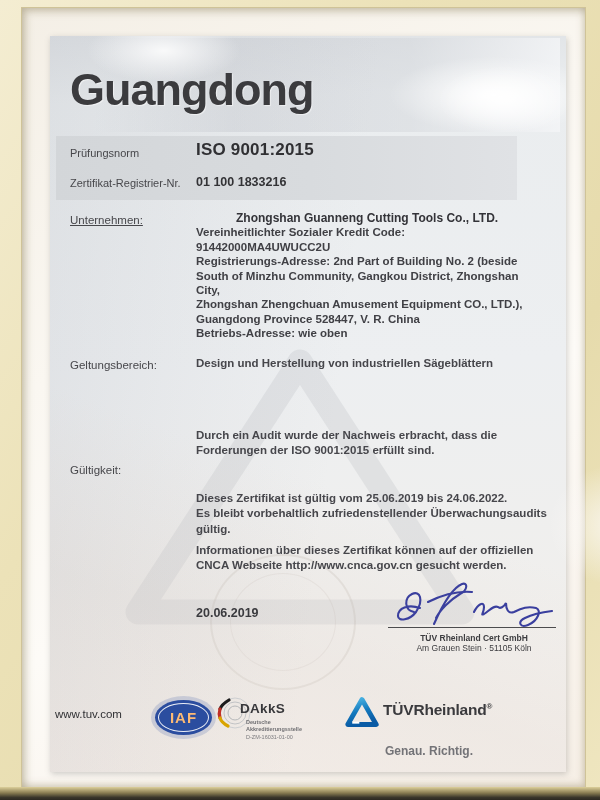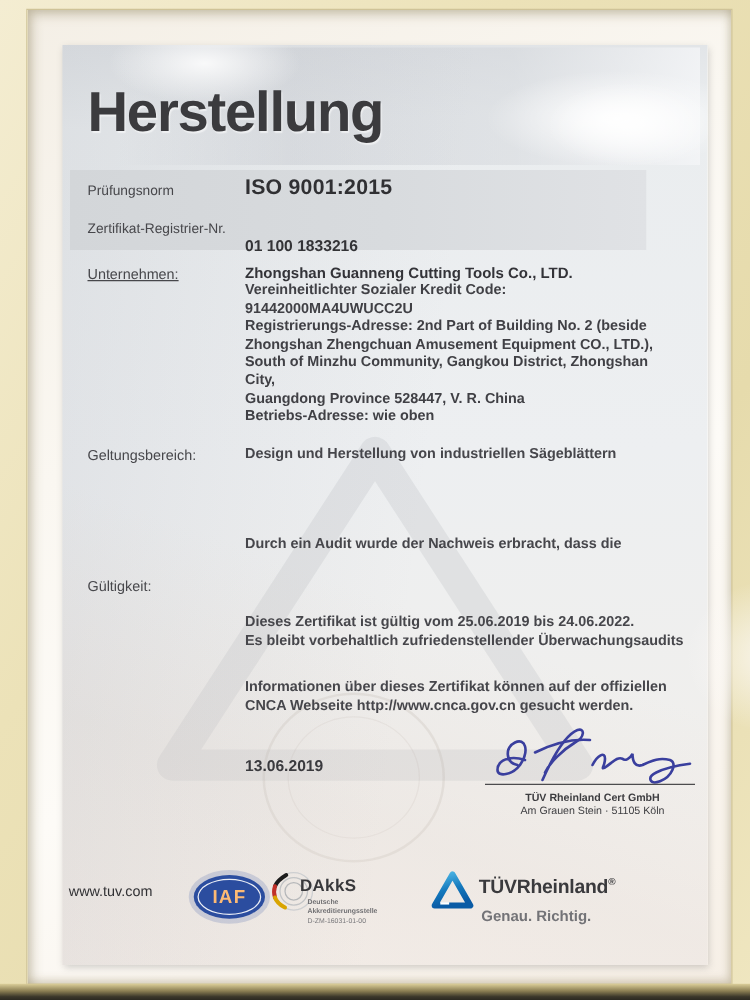--- a/index.html
+++ b/index.html
@@ -30,21 +30,21 @@
   .content{position:absolute;inset:0;}
   .abs{position:absolute;}
   .title{left:70px;top:64px;font-size:45px;font-weight:700;letter-spacing:-1px;color:#3b3b3e;
     text-shadow:1px 1px 1px rgba(255,255,255,.55);}
   .band{left:56px;top:136px;width:461px;height:64px;
     background:linear-gradient(90deg,#d3d6d9 0%,#d8dbde 55%,#e0e2e5 100%);}
   .lbl{font-size:11px;font-weight:400;color:#47474b;}
   .val-lg{font-size:17px;font-weight:700;color:#303033;letter-spacing:.2px;}
   .val-md{font-size:12.5px;font-weight:700;color:#333336;}
   .block{font-size:11.5px;line-height:14.4px;font-weight:700;color:#404045;}
-  .block .first{font-size:12px;color:#333338;}
+  .block .first{font-size:12px;color:#333338;margin-left:40px;}
   .para{font-size:11.5px;line-height:15.4px;font-weight:700;color:#46464b;}
   .date{font-size:12.5px;font-weight:700;color:#3a3a3e;}
   .sigline{width:168px;height:1px;background:#4c4c4e;}
   .issuer{width:176px;text-align:center;font-size:8.5px;font-weight:700;color:#3d3d40;line-height:10px;}
   .website{font-size:11.5px;font-weight:400;color:#313134;}
   .iaf{left:155px;top:700px;width:57px;height:35px;border-radius:50%;background:#2b4d9f;
     box-shadow:0 0 0 4px rgba(43,77,159,.18);display:flex;align-items:center;justify-content:center;}
   .iaf-ring{position:absolute;inset:3px;border:1.5px solid rgba(255,255,255,.9);border-radius:50%;}
   .iaf-txt{font-size:15px;font-weight:700;color:#fdba74;letter-spacing:1px;position:relative;}
   .dakks-name{font-size:13.5px;font-weight:700;color:#38383b;letter-spacing:.3px;}
@@ -70,58 +70,60 @@
     <svg class="abs" style="left:60px;top:300px;" width="380" height="300" viewBox="0 0 380 300">
       <path d="M190,26 L352,276 L28,276 Z" fill="none" stroke="rgba(156,161,169,0.17)" stroke-width="25" stroke-linejoin="round"></path>
     </svg>
     <div class="seal">
       <div class="seal-inner"></div>
     </div>
     <div class="paper-overlays"></div>
   </div>
 
   <div class="content">
-    <div class="abs title">Herstellung</div>
+    <div class="abs title">Guangdong</div>
 
     <div class="abs band"></div>
     <div class="abs lbl" style="left:70px;top:147px;">Prüfungsnorm</div>
     <div class="abs val-lg" style="left:196px;top:140px;">ISO 9001:2015</div>
     <div class="abs lbl" style="left:70px;top:177px;">Zertifikat-Registrier-Nr.</div>
-    <div class="abs val-md" style="left:196px;top:175px;margin-top:15px;">01 100 1833216</div>
+    <div class="abs val-md" style="left:196px;top:175px;">01 100 1833216</div>
 
     <div class="abs lbl" style="left:70px;top:214px;font-size:11.5px;text-decoration:underline;">Unternehmen:</div>
     <div class="abs block" style="left:196px;top:211px;width:340px;">
       <div class="first">Zhongshan Guanneng Cutting Tools Co., LTD.</div>
       <div>Vereinheitlichter Sozialer Kredit Code: 91442000MA4UWUCC2U</div>
       <div>Registrierungs-Adresse: 2nd Part of Building No. 2 (beside</div>
+      <div>South of Minzhu Community, Gangkou District, Zhongshan City,</div>
       <div>Zhongshan Zhengchuan Amusement Equipment CO., LTD.),</div>
-      <div>South of Minzhu Community, Gangkou District, Zhongshan City,</div>
       <div>Guangdong Province 528447, V. R. China</div>
       <div>Betriebs-Adresse: wie oben</div>
     </div>
 
     <div class="abs lbl" style="left:70px;top:359px;font-size:11.5px;">Geltungsbereich:</div>
     <div class="abs para" style="left:196px;top:356px;">Design und Herstellung von industriellen Sägeblättern</div>
 
     <div class="abs para" style="left:196px;top:428px;">
       <div>Durch ein Audit wurde der Nachweis erbracht, dass die</div>
+      <div>Forderungen der ISO 9001:2015 erfüllt sind.</div>
     </div>
 
     <div class="abs lbl" style="left:70px;top:464px;font-size:11.5px;">Gültigkeit:</div>
     <div class="abs para" style="left:196px;top:491px;">
       <div>Dieses Zertifikat ist gültig vom 25.06.2019 bis 24.06.2022.</div>
       <div>Es bleibt vorbehaltlich zufriedenstellender Überwachungsaudits</div>
+      <div>gültig.</div>
     </div>
 
     <div class="abs para" style="left:196px;top:543px;">
       <div>Informationen über dieses Zertifikat können auf der offiziellen</div>
       <div>CNCA Webseite http://www.cnca.gov.cn gesucht werden.</div>
     </div>
 
-    <div class="abs date" style="left:196px;top:606px;">13.06.2019</div>
+    <div class="abs date" style="left:196px;top:606px;">20.06.2019</div>
 
     <svg class="abs" style="left:390px;top:578px;" width="170" height="52" viewBox="0 0 170 52">
       <g fill="none" stroke="#3a3f9e" stroke-width="2.1" stroke-linecap="round">
         <path d="M30,30 C18,26 8,30 8,38 C8,44 20,42 26,34 C34,22 30,12 22,16 C14,20 14,32 24,34"></path>
         <path d="M44,46 C52,28 62,10 72,6 C78,4 78,12 70,16 C60,22 50,32 46,40"></path>
         <path d="M38,24 C54,16 70,13 82,14"></path>
         <path d="M84,34 C88,26 94,23 94,29 C94,35 90,38 94,36 C100,32 104,27 108,29 C110,31 114,29 116,25 C116,31 118,36 124,34 C132,30 138,28 146,30 C152,32 148,43 138,47 C130,50 127,44 135,40 C143,36 154,34 162,33"></path>
       </g>
     </svg>
     <div class="abs sigline" style="left:388px;top:627px;"></div>
@@ -157,19 +159,19 @@
           <stop offset="0.55" stop-color="#1479bd"></stop>
           <stop offset="1" stop-color="#0a5ba5"></stop>
         </linearGradient>
       </defs>
       <path d="M20,4 L36,32 L4,32 Z" fill="none" stroke="url(#tvg)" stroke-width="5.5" stroke-linejoin="round"></path>
       <path d="M9,30 L17,30" stroke="#ffffff" stroke-width="2.2"></path>
     </svg>
     <div class="abs brand" style="left:383px;top:701px;">
       <span>TÜVRheinland</span><sup>®</sup>
     </div>
-    <div class="abs slogan" style="left:385px;top:726px;">Genau. Richtig.</div>
+    <div class="abs slogan" style="left:385px;top:744px;">Genau. Richtig.</div>
   </div>
 
   <div class="glare-topright"></div>
   <div class="glare-right"></div>
   <div class="frame-bottom-shadow"></div>
 </div>
 
 </body></html>

